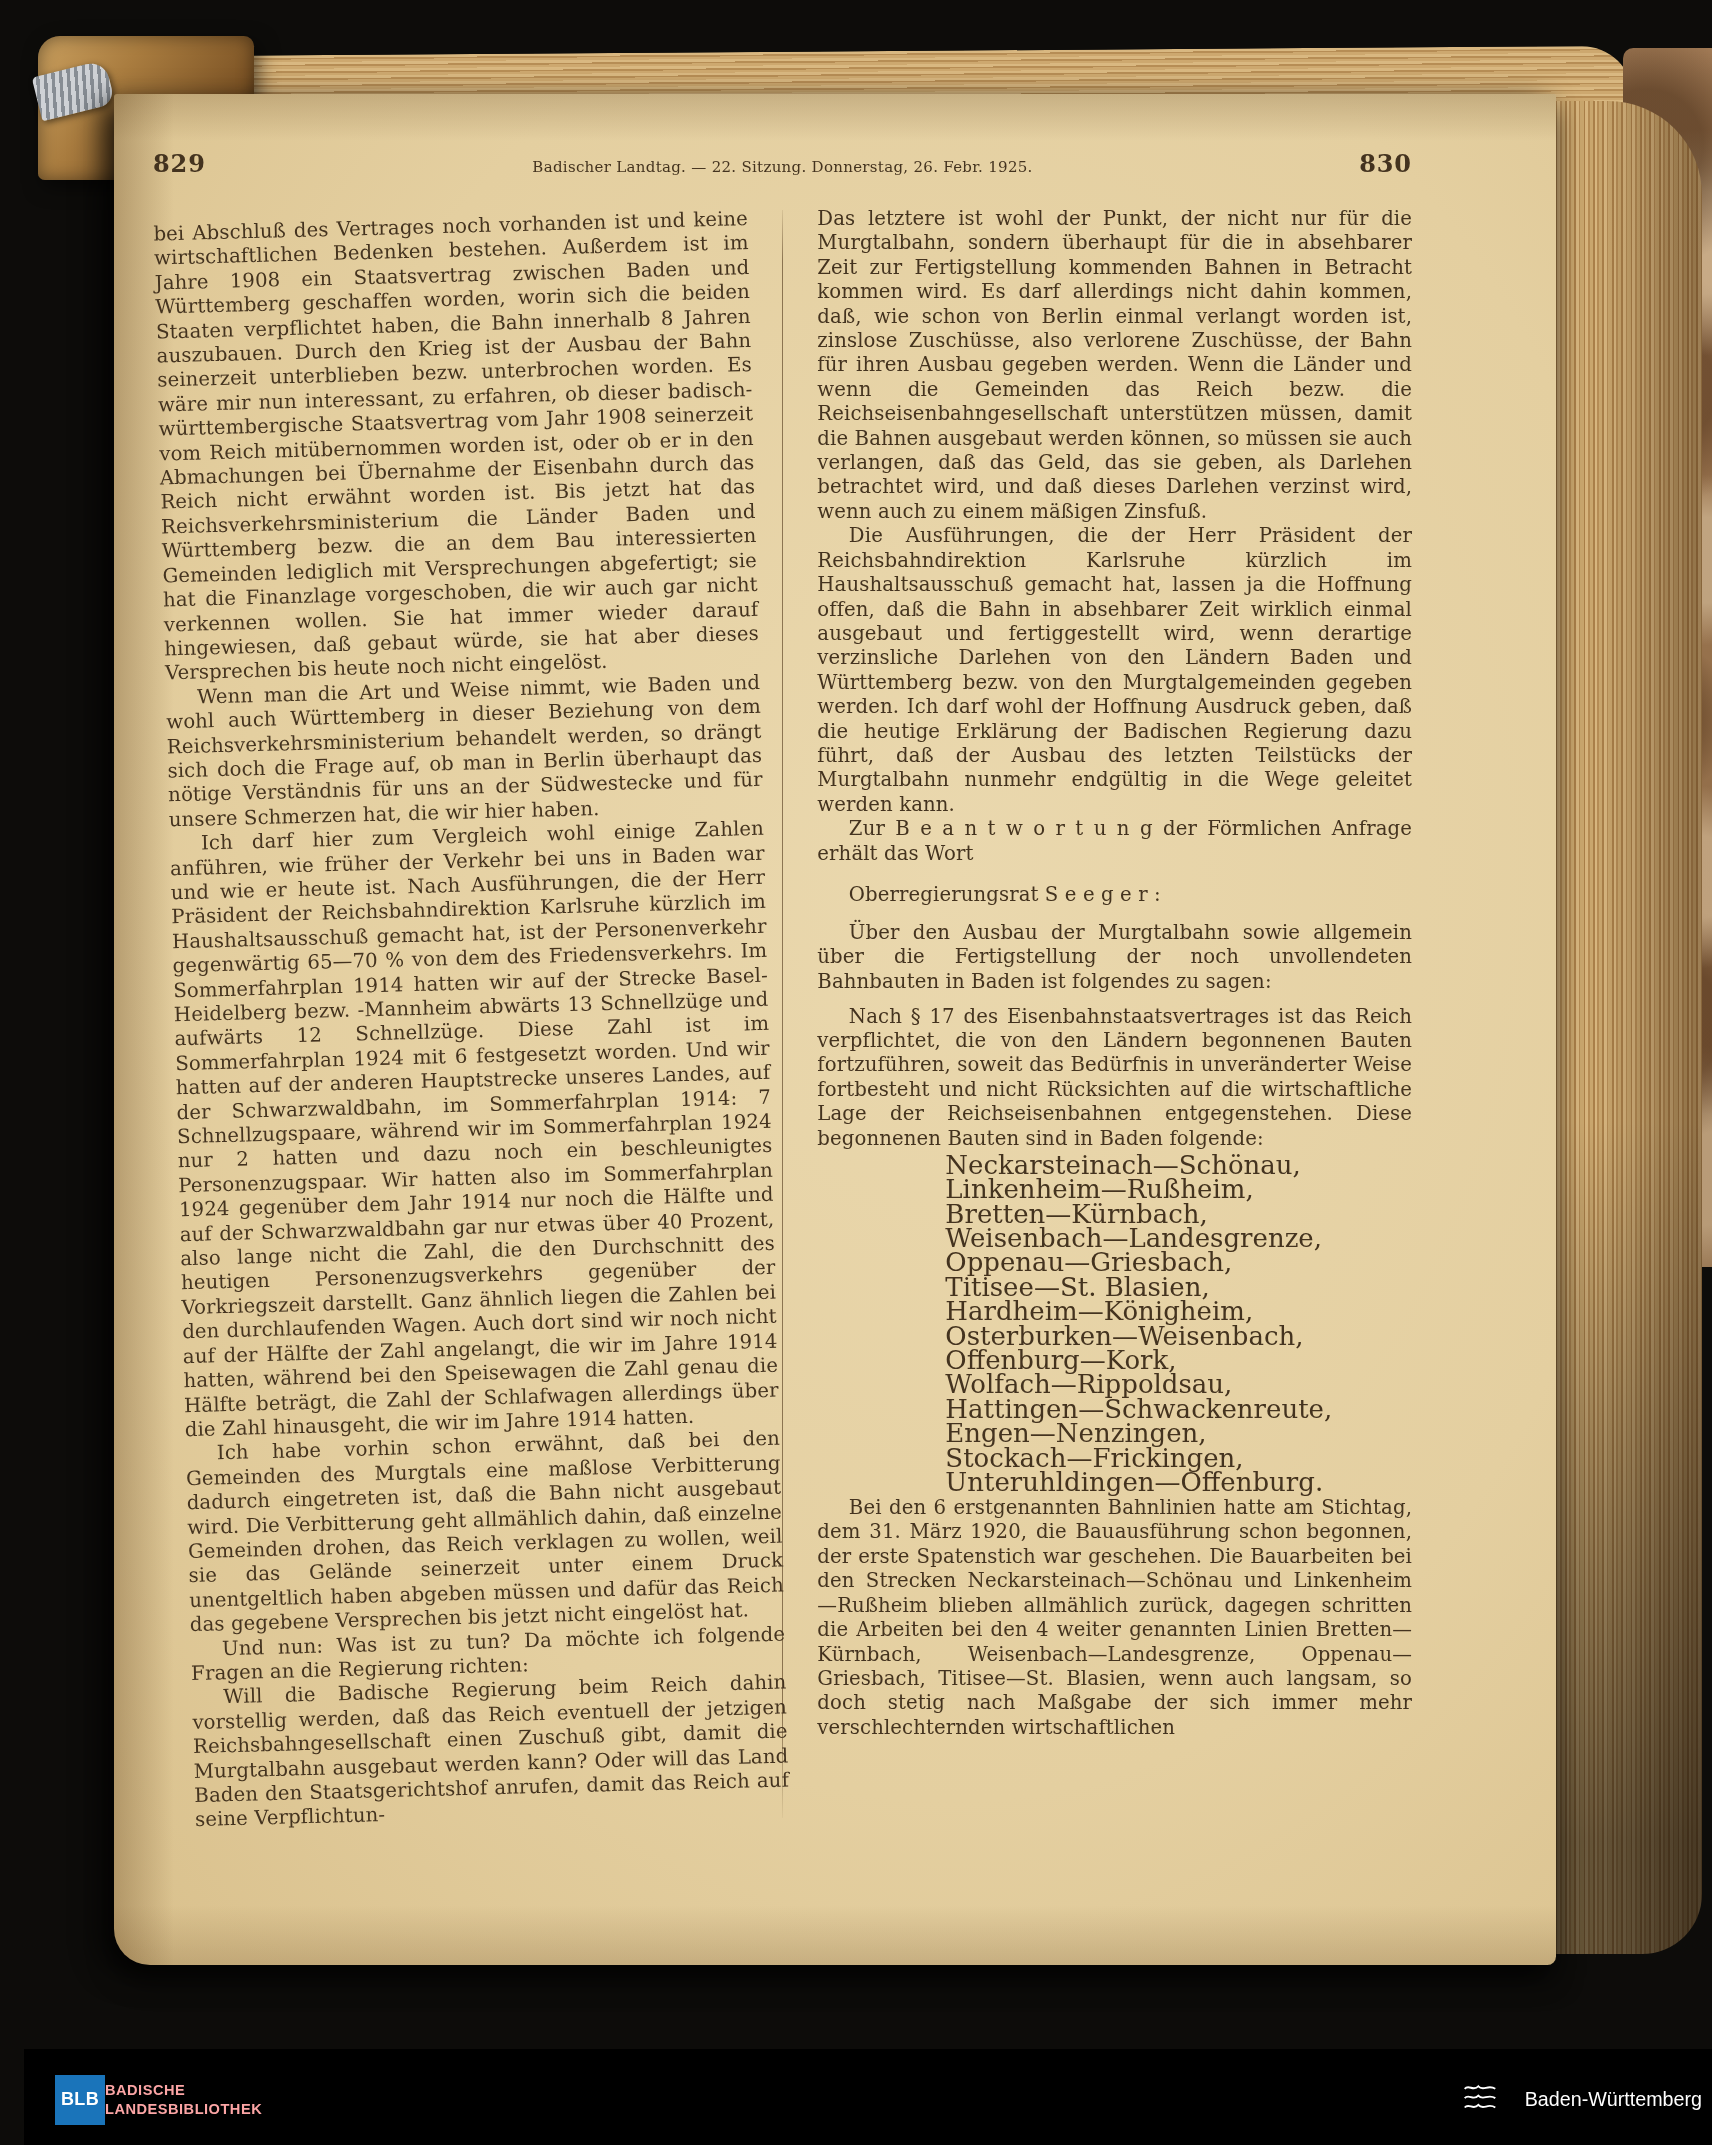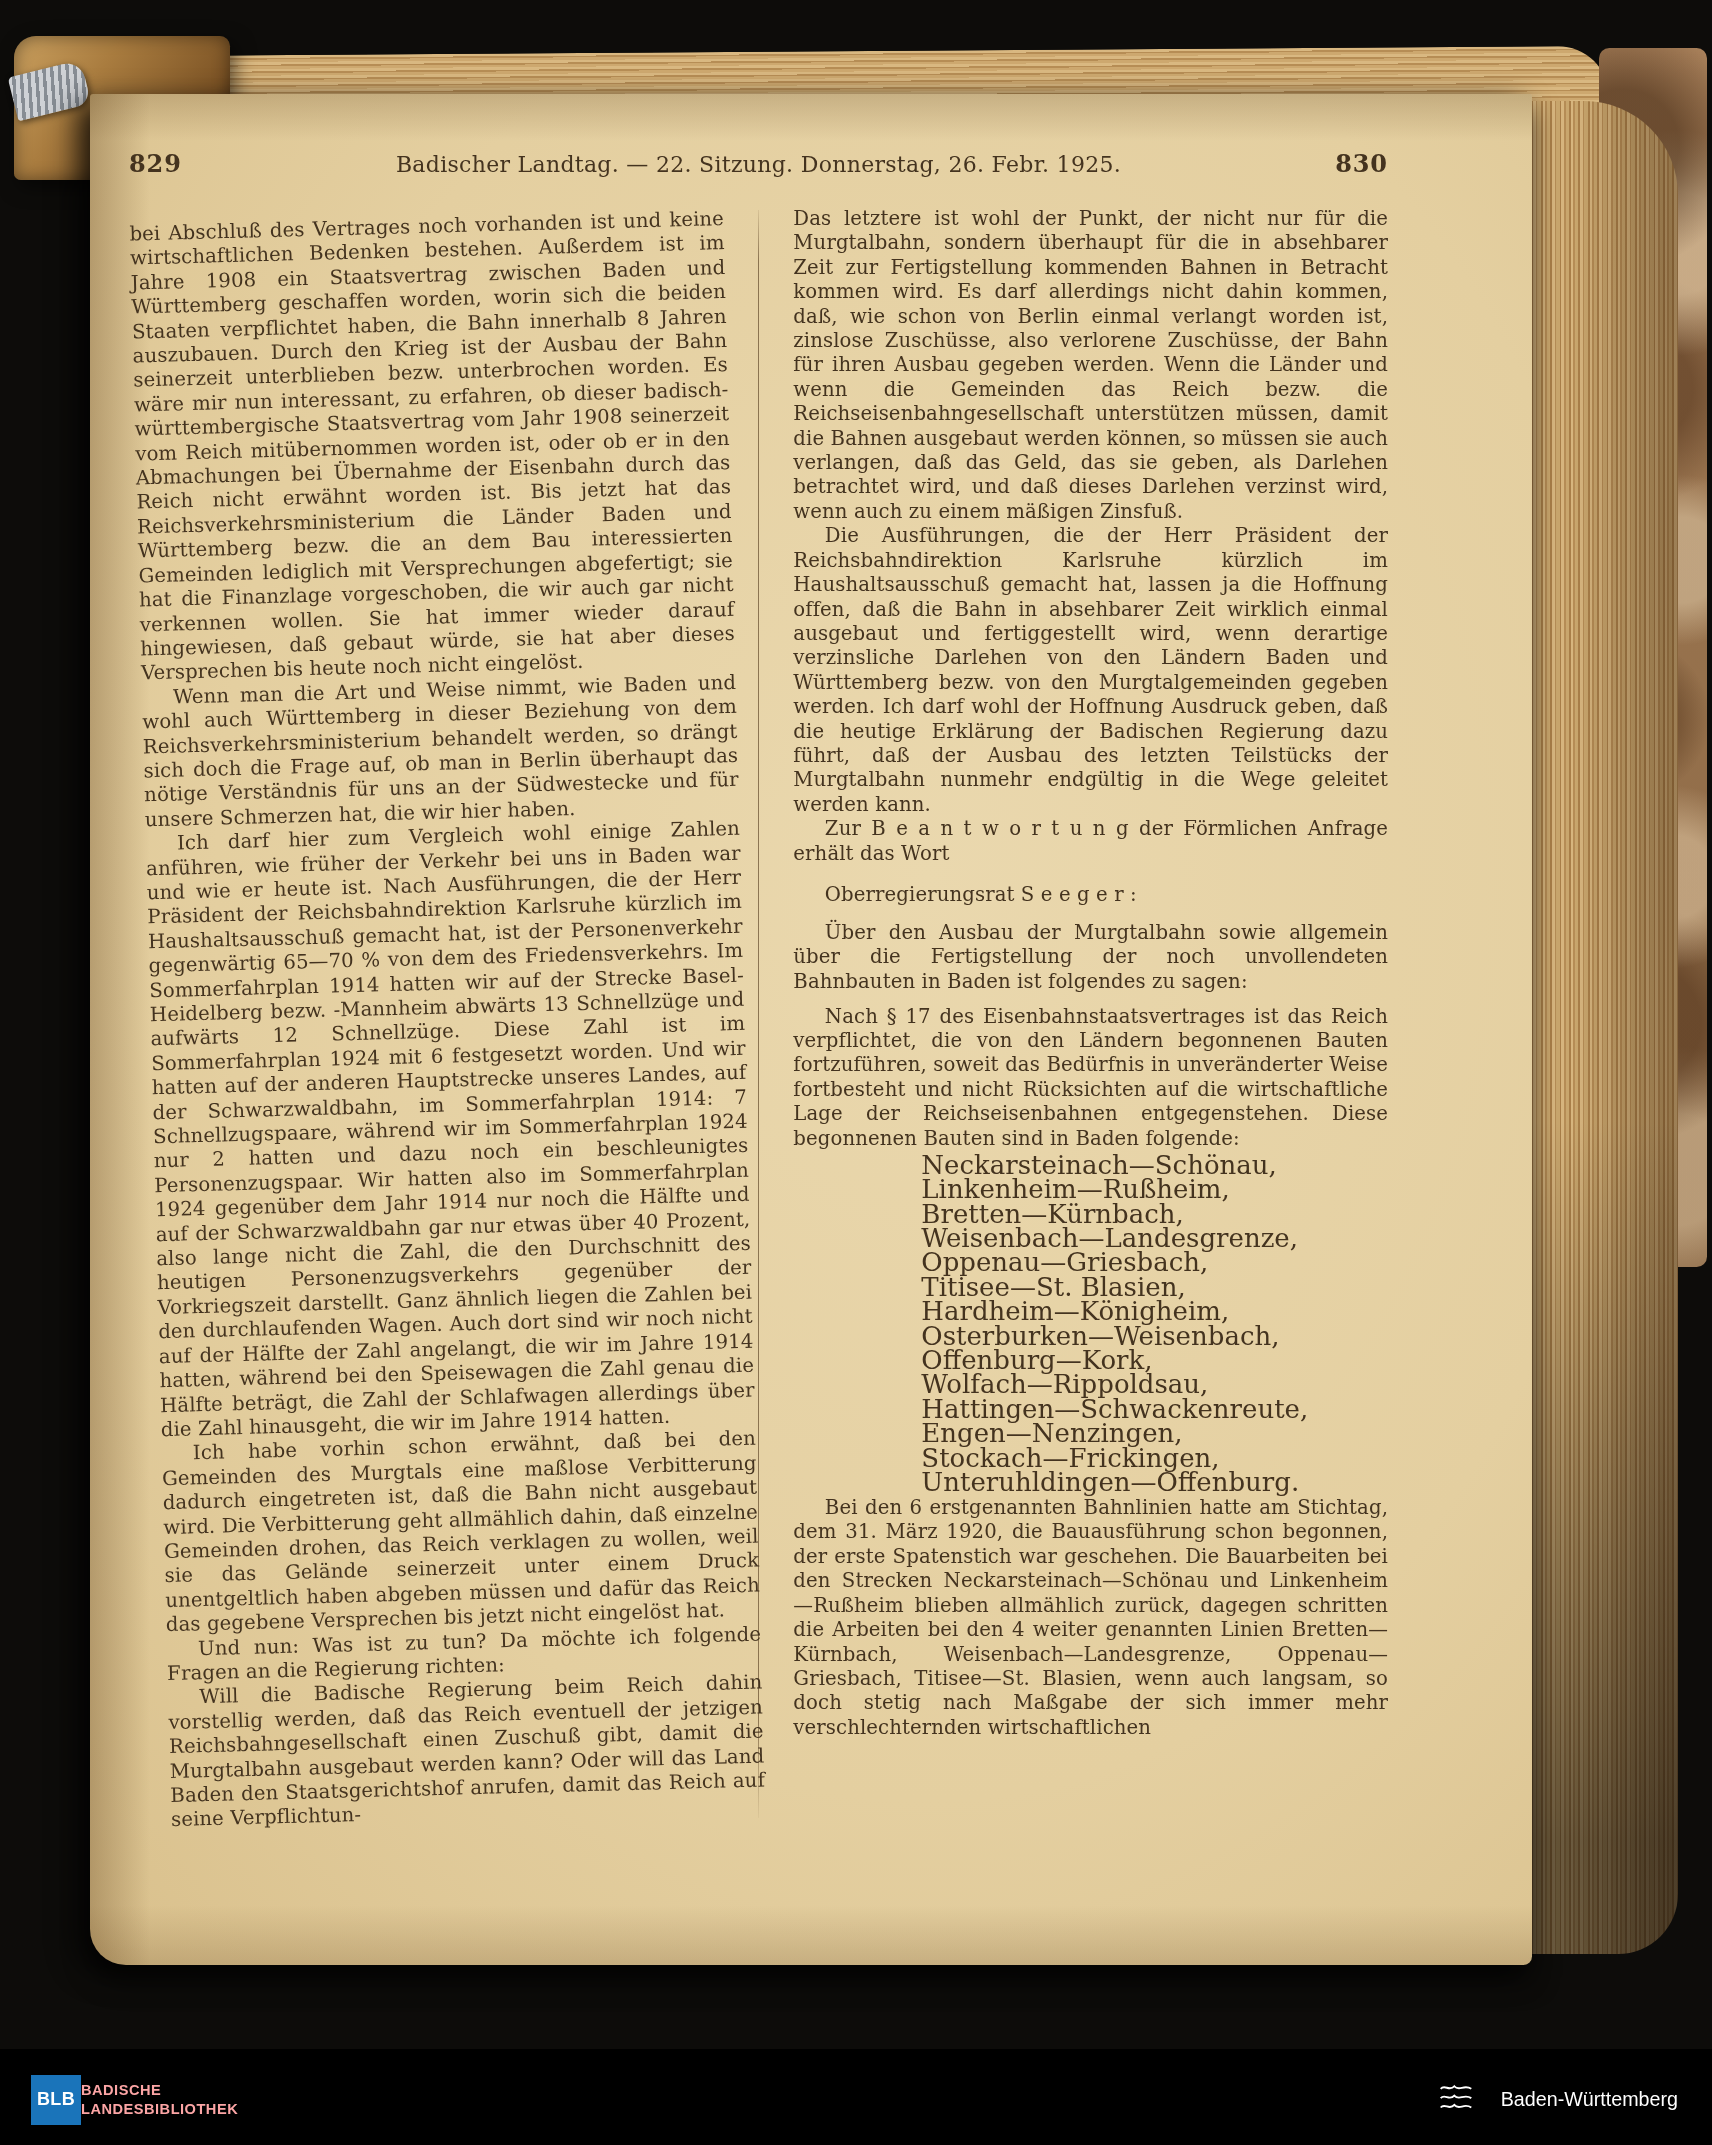--- a/index.html
+++ b/index.html
@@ -1,21 +1,21 @@
 <!DOCTYPE html>
 <html style="--page-bg: #ead8ae; --ink: #44331f; --blb-blue: #1a74ba;font-size:13.7px"><head>
 <meta charset="utf-8">
 <style>
   html,body{margin:0;padding:0;}
   body{
     width:1712px;height:2145px;position:relative;overflow:hidden;
     background:#0d0c0a;
     font-family:"DejaVu Serif", serif;
   }
-  .scene{position:absolute;inset:0;}
+  .scene{position:absolute;inset:0;margin-left:24px;}
   
   .top-edges{
     position:absolute;left:128px;top:51px;width:1481px;height:92px;
     border-radius:34px 51px 0 0;
     background:
       linear-gradient(90deg, rgba(0,0,0,.35) 0, rgba(0,0,0,0) 103px),
       repeating-linear-gradient(180deg,#d9b881 0 2.6px,#b68d55 2.6px 4.3px,#cda86f 4.3px 6.8px);
     transform:rotate(-.4deg);
   }
   
@@ -66,21 +66,21 @@
       linear-gradient(0deg, rgba(92,60,22,.20) 0, rgba(92,60,22,0) 60px),
       radial-gradient(ellipse at 58% 42%, var(--page-bg,#ead8ae) 0%, #e4cfa0 60%, #d9c08c 100%);
     box-shadow:-13.7px 8.6px 29px rgba(0,0,0,.65), 0 15.4px 26px rgba(0,0,0,.5);
   }
   .page-inner{padding:55px 144px 0 39px;}
   .page-header{
     display:flex;align-items:baseline;justify-content:space-between;
     color:var(--ink,#44331f);
   }
   .pgnum{font-size:24px;font-weight:bold;letter-spacing:0.9px;}
-  .ptitle{font-size:22px;letter-spacing:0.3px;}
+  .ptitle{font-size:15px;letter-spacing:0.3px;}
   .columns{display:flex;margin-top:29px;align-items:stretch;}
   .col{flex:1;min-width:0;color:var(--ink,#44331f);}
   .divider{width:1.7px;margin:3.4px 34px 0 34px;
     background:linear-gradient(180deg, rgba(90,65,35,.1), rgba(90,65,35,.65) 51px, rgba(90,65,35,.65) calc(100% - 103px), rgba(90,65,35,.05));}
   .col-left{transform:rotate(-1.5deg);transform-origin:top right;}
   .para{
     margin:0;font-size:19.7px;line-height:24.4px;text-align:justify;
     text-indent:1.6em;letter-spacing:0.1px;
   }
   .para-group:not(.closing) .para:first-child{text-indent:0;}

